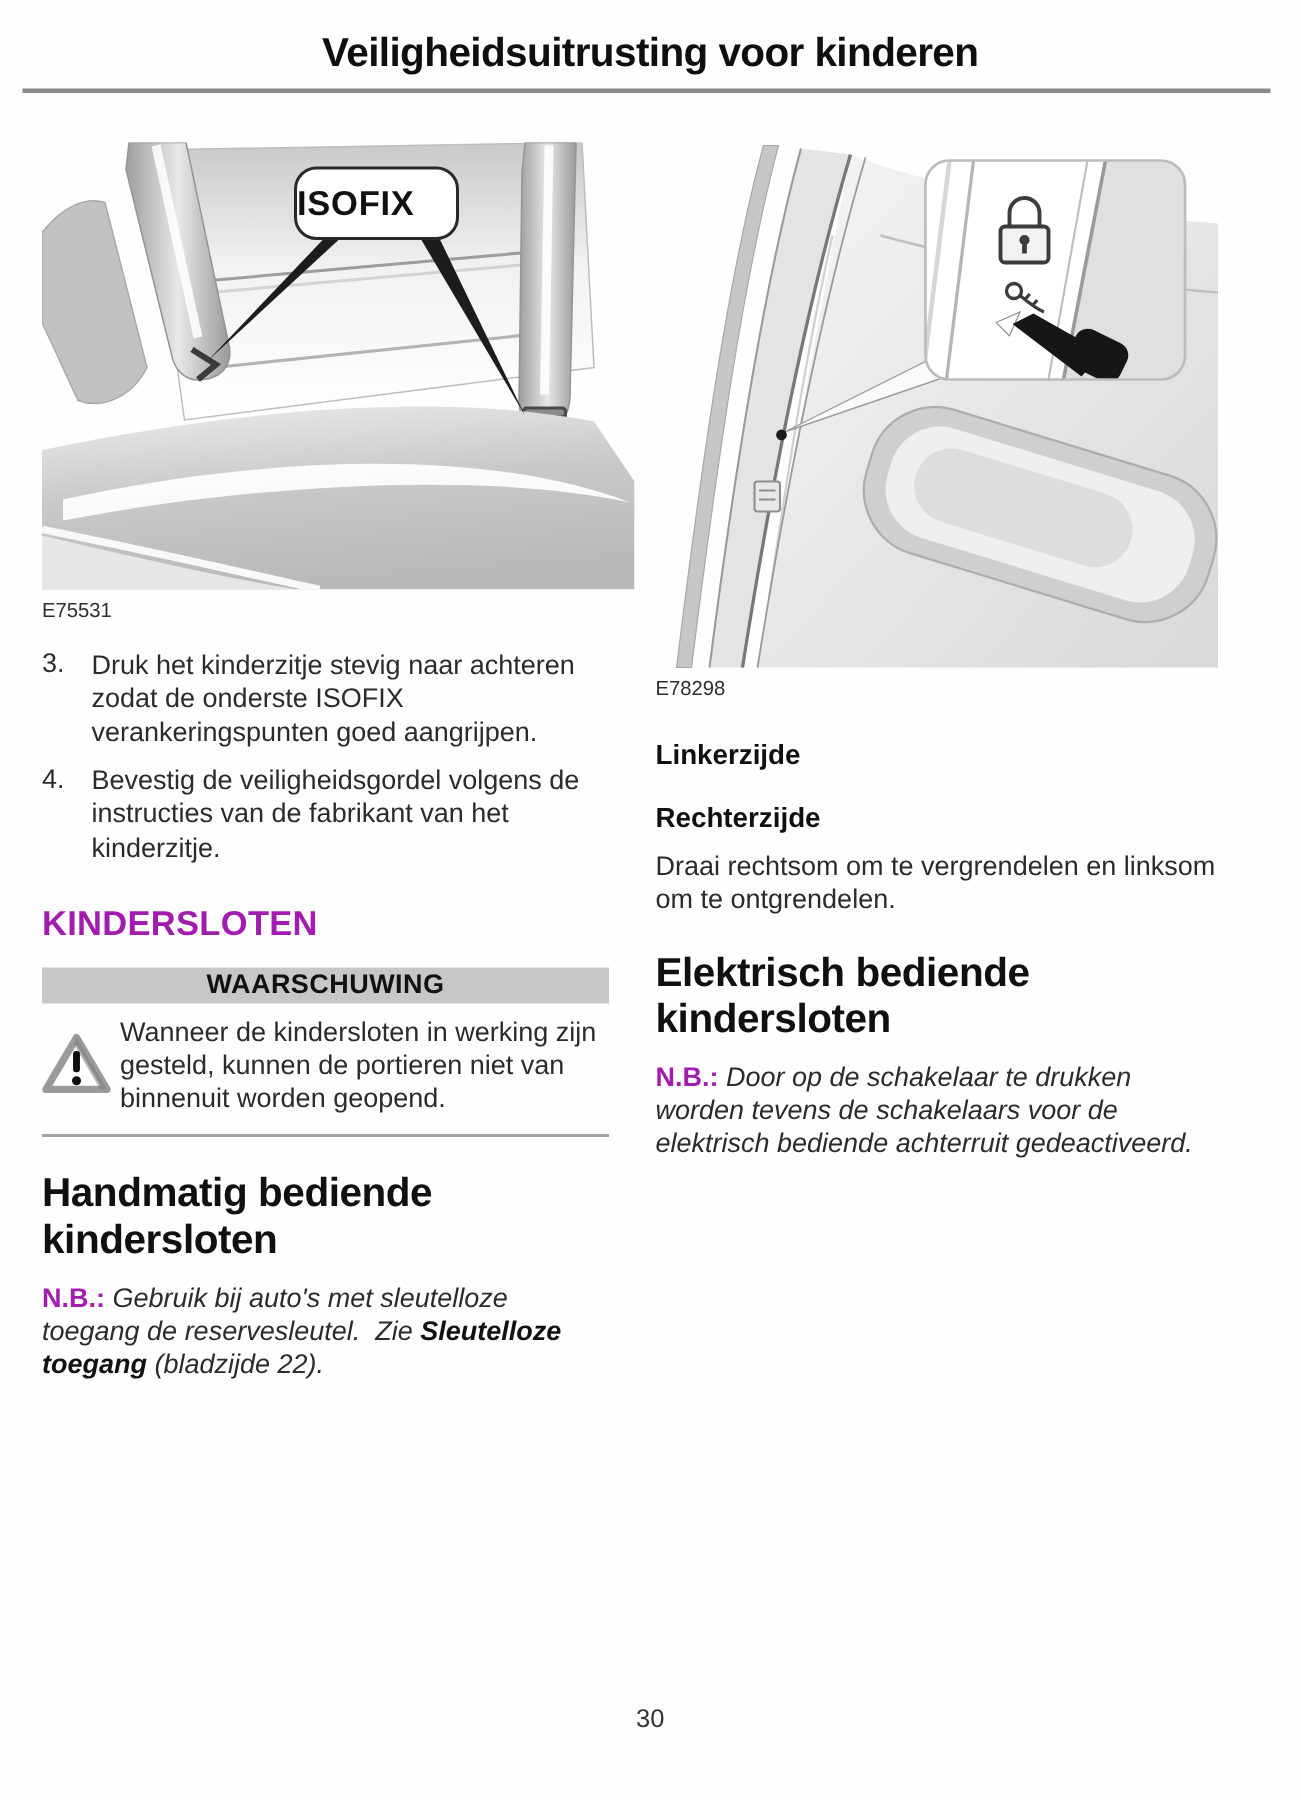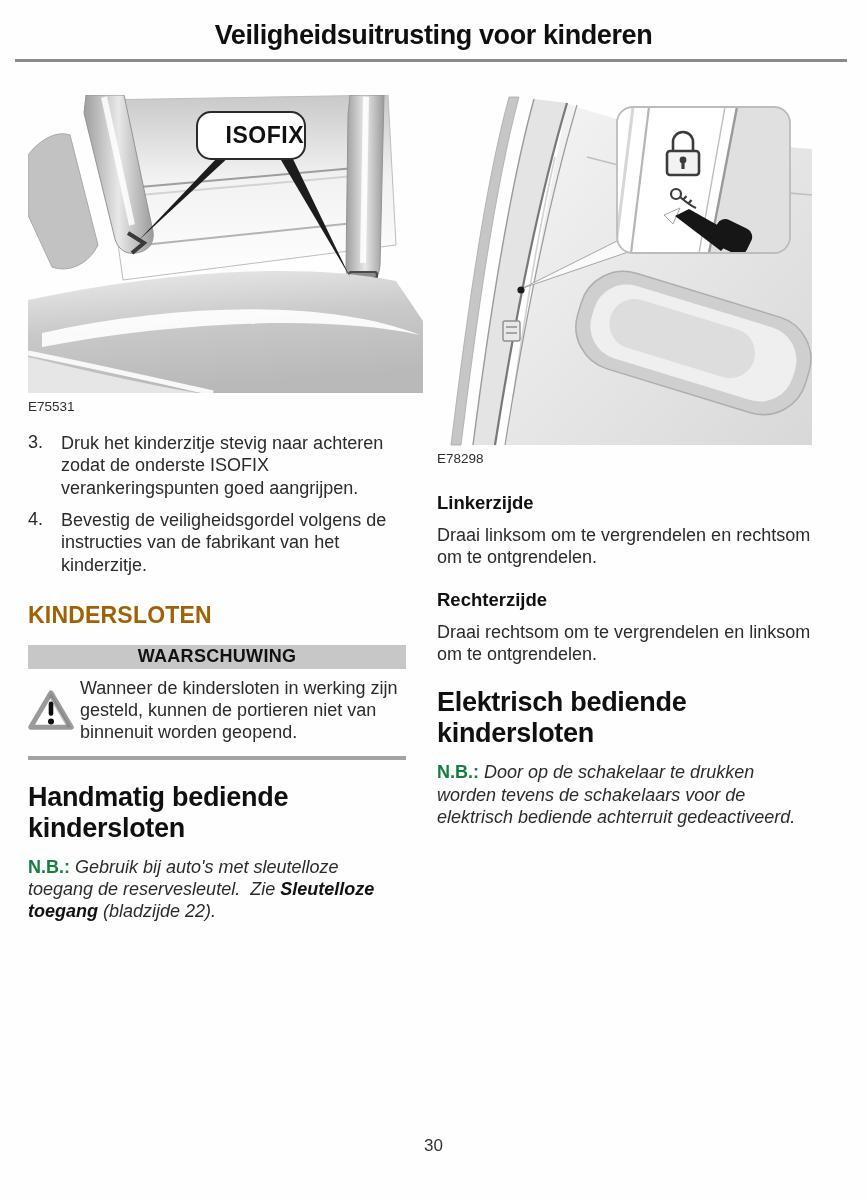--- a/index.html
+++ b/index.html
@@ -19,46 +19,46 @@
   .col-left  { left:28px;  width:378px; }
   .col-right { left:437px; width:375px; }
 
   .fig { position:relative; }
   .fig svg { display:block; }
   .fig-caption { font-size:13.5px; color:#2f2f2f; margin-top:4px; }
 
   .isofix-label {
     position:absolute; left:168px; top:16px; width:110px; height:49px;
     border:2.5px solid #2a2a2a; border-radius:15px; background:#fff;
-    display:flex; align-items:center; justify-content:flex-end;
+    display:flex; align-items:center; justify-content:flex-start;
     font-size:23px; font-weight:bold; letter-spacing:0.5px; color:#111;
   }
 
   .num-list { margin-top:18px; }
   .num-item { display:flex; margin-bottom:10px; }
   .num-item .num { width:33px; flex:0 0 33px; font-size:18px; color:#2b2b2b; }
   .num-item .txt { flex:1; font-size:18px; line-height:1.24; color:#2b2b2b; }
 
-  .h-chapter { font-size:23px; font-weight:bold; letter-spacing:0.2px; color:#a16207; margin-top:26px; }
-
-  .warning-box { margin-top:16px; border-bottom:4px solid #a3a3a3; padding-bottom:12px; }
+  .h-chapter { font-size:23px; font-weight:bold; letter-spacing:0.2px; color:#a21caf; margin-top:26px; }
+
+  .warning-box { margin-top:16px; border-bottom:2px solid #a3a3a3; padding-bottom:12px; }
   .warning-bar {
     background:#c7c7c7; text-align:center; font-size:18px; font-weight:bold;
     color:#111; padding:1px 0 2px 0; letter-spacing:0.3px;
   }
   .warning-body { display:flex; margin-top:9px;align-items:center; }
   .warning-icon { flex:0 0 52px; padding-top:2px; }
   .warning-text { flex:1; font-size:18px; line-height:1.22; color:#2b2b2b; }
 
   .h-section { font-size:27px; font-weight:bold; letter-spacing:-0.3px; color:#101010; margin-top:22px; }
   .h-sub     { font-size:18.5px; font-weight:bold; color:#101010; margin-top:20px; }
 
   .para { font-size:18px; line-height:1.24; color:#2b2b2b; margin-top:10px; }
   .note { font-size:18px; line-height:1.24; color:#2b2b2b; margin-top:12px; white-space:pre-wrap; }
-  .note .nb { font-weight:bold; font-style:normal; color:#15803d; }
+  .note .nb { font-weight:bold; font-style:normal; color:#a21caf; }
   .note .it { font-style:italic; }
   .note .bi { font-style:italic; font-weight:bold; color:#111; }
 
   .page-number {
     position:absolute; top:1136px; left:0; width:100%;
     text-align:center; font-size:17px; color:#333;
   }
 </style>
 </head>
 <body>
@@ -215,21 +215,20 @@
           <polygon points="227,120 243,113 236,129" fill="#ffffff" stroke="#8e8e8e" stroke-width="0.8"></polygon>
           <polygon points="238,121 252,114 298,140 284,156" fill="#161616"></polygon>
           <rect x="276" y="128" width="38" height="28" rx="9" fill="#161616" transform="rotate(26 295 142)"></rect>
         </g>
         <rect x="180" y="12" width="173" height="146" rx="16" fill="none" stroke="#bcbcbc" stroke-width="1.8"></rect>
       </svg>
     </div>
     <div class="fig-caption">E78298</div>
 
     <div class="h-sub" style="margin-top:26px;">Linkerzijde</div>
-    <p class="para">Draai linksom om te vergrendelen en rechtsom om te ontgrendelen.</p>
 
     <div class="h-sub">Rechterzijde</div>
     <p class="para">Draai rechtsom om te vergrendelen en linksom om te ontgrendelen.</p>
 
     <div class="h-section">Elektrisch bediende kindersloten</div>
     <p class="note"><span class="nb">N.B.:</span><span class="it"> Door op de schakelaar te drukken worden tevens de schakelaars voor de elektrisch bediende achterruit gedeactiveerd.</span></p>
   </div>
 
   <div class="page-number">30</div>
 </div>

